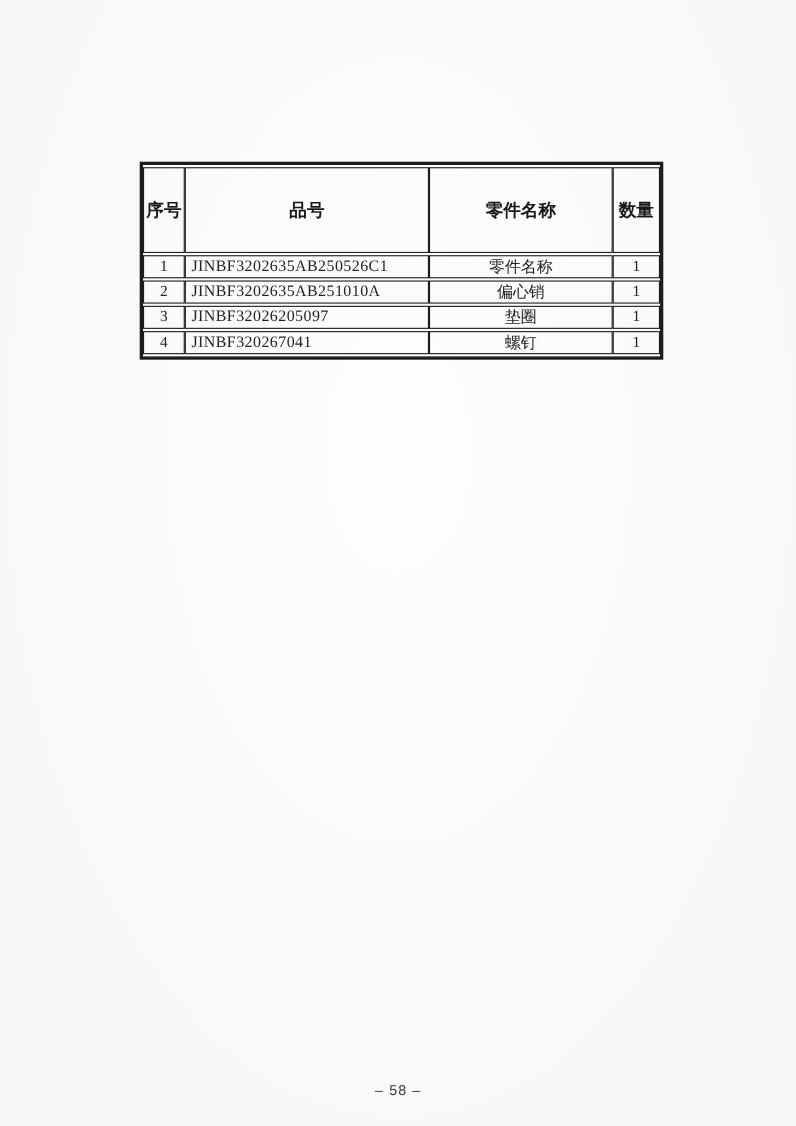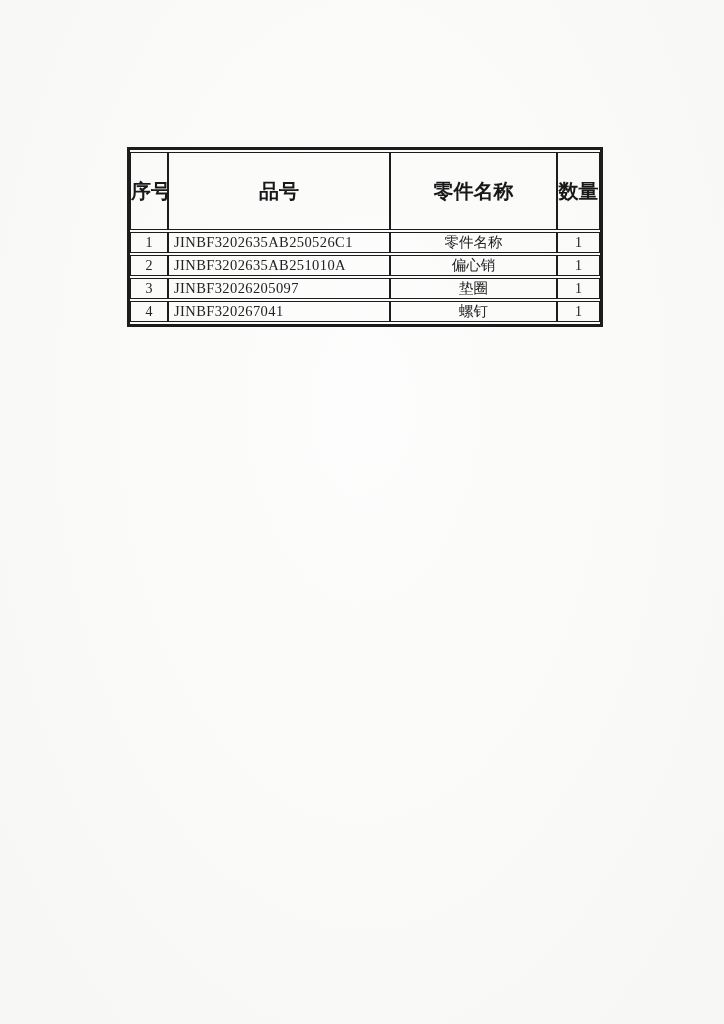--- a/index.html
+++ b/index.html
@@ -47,21 +47,21 @@
     overflow: hidden;
     white-space: nowrap;
   }
 
   .parts-table thead th {
     height: 76px;
     vertical-align: middle;
     text-align: center;
     font-family: "Liberation Sans", "DejaVu Sans", sans-serif;
     font-weight: bold;
-    font-size: 20px;
+    font-size: 16px;
     color: #181818;
   }
 
   .parts-table tbody td {
     height: 18px;
     font-size: 14.5px;
     vertical-align: middle;
     color: #222;
   }
   .parts-table td.cell-no   { text-align: center; font-size: 14px; }
@@ -122,14 +122,15 @@
       </tr>
       <tr>
         <td class="cell-no">4</td>
         <td class="cell-pn">JINBF320267041</td>
         <td class="cell-name">螺钉</td>
         <td class="cell-qty">1</td>
       </tr>
     </tbody>
   </table>
 
+  <div class="footer">– 58 –</div>
 
 </div>
 
 </body></html>

